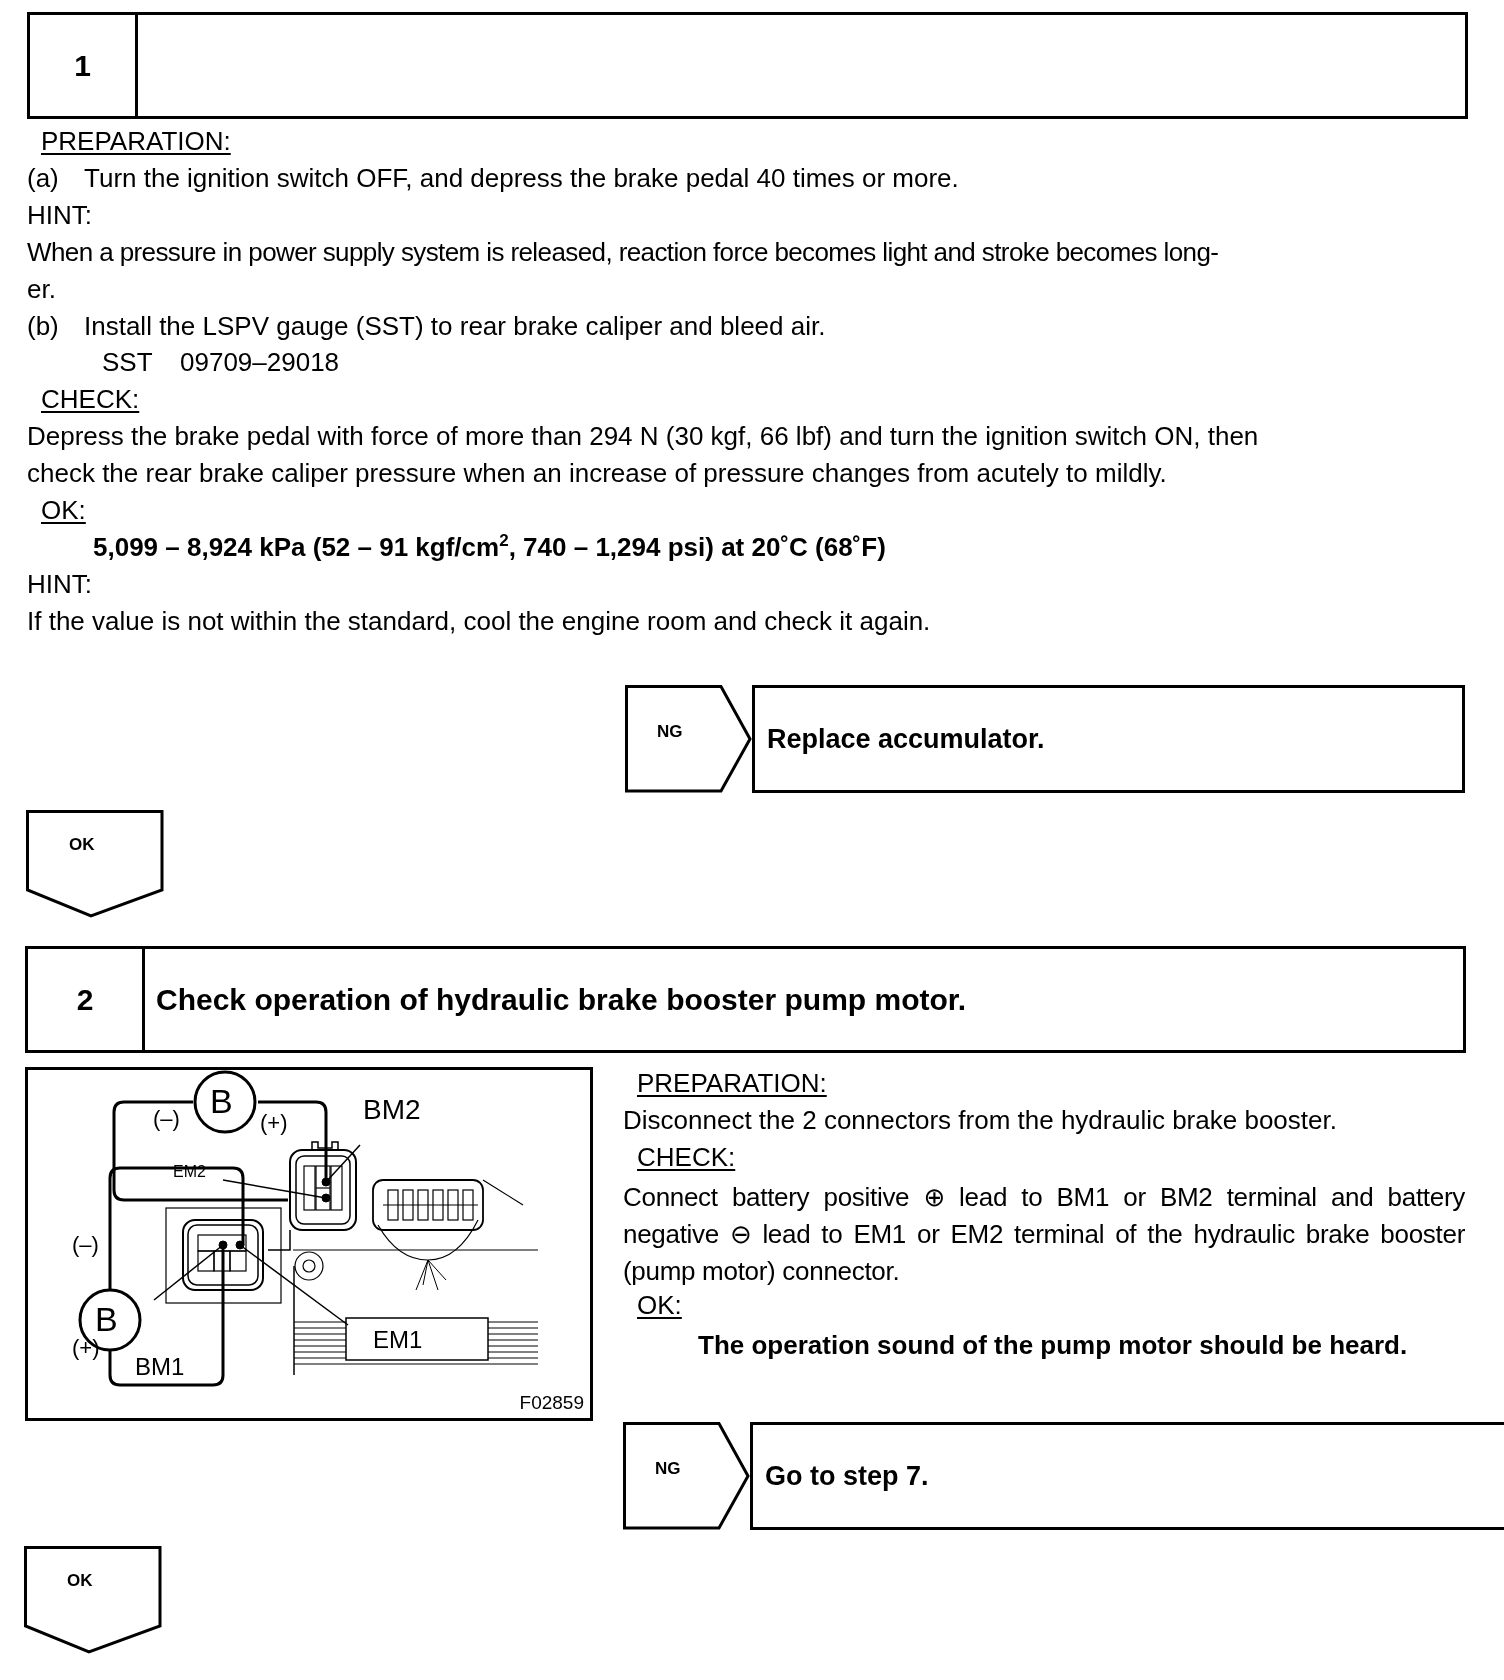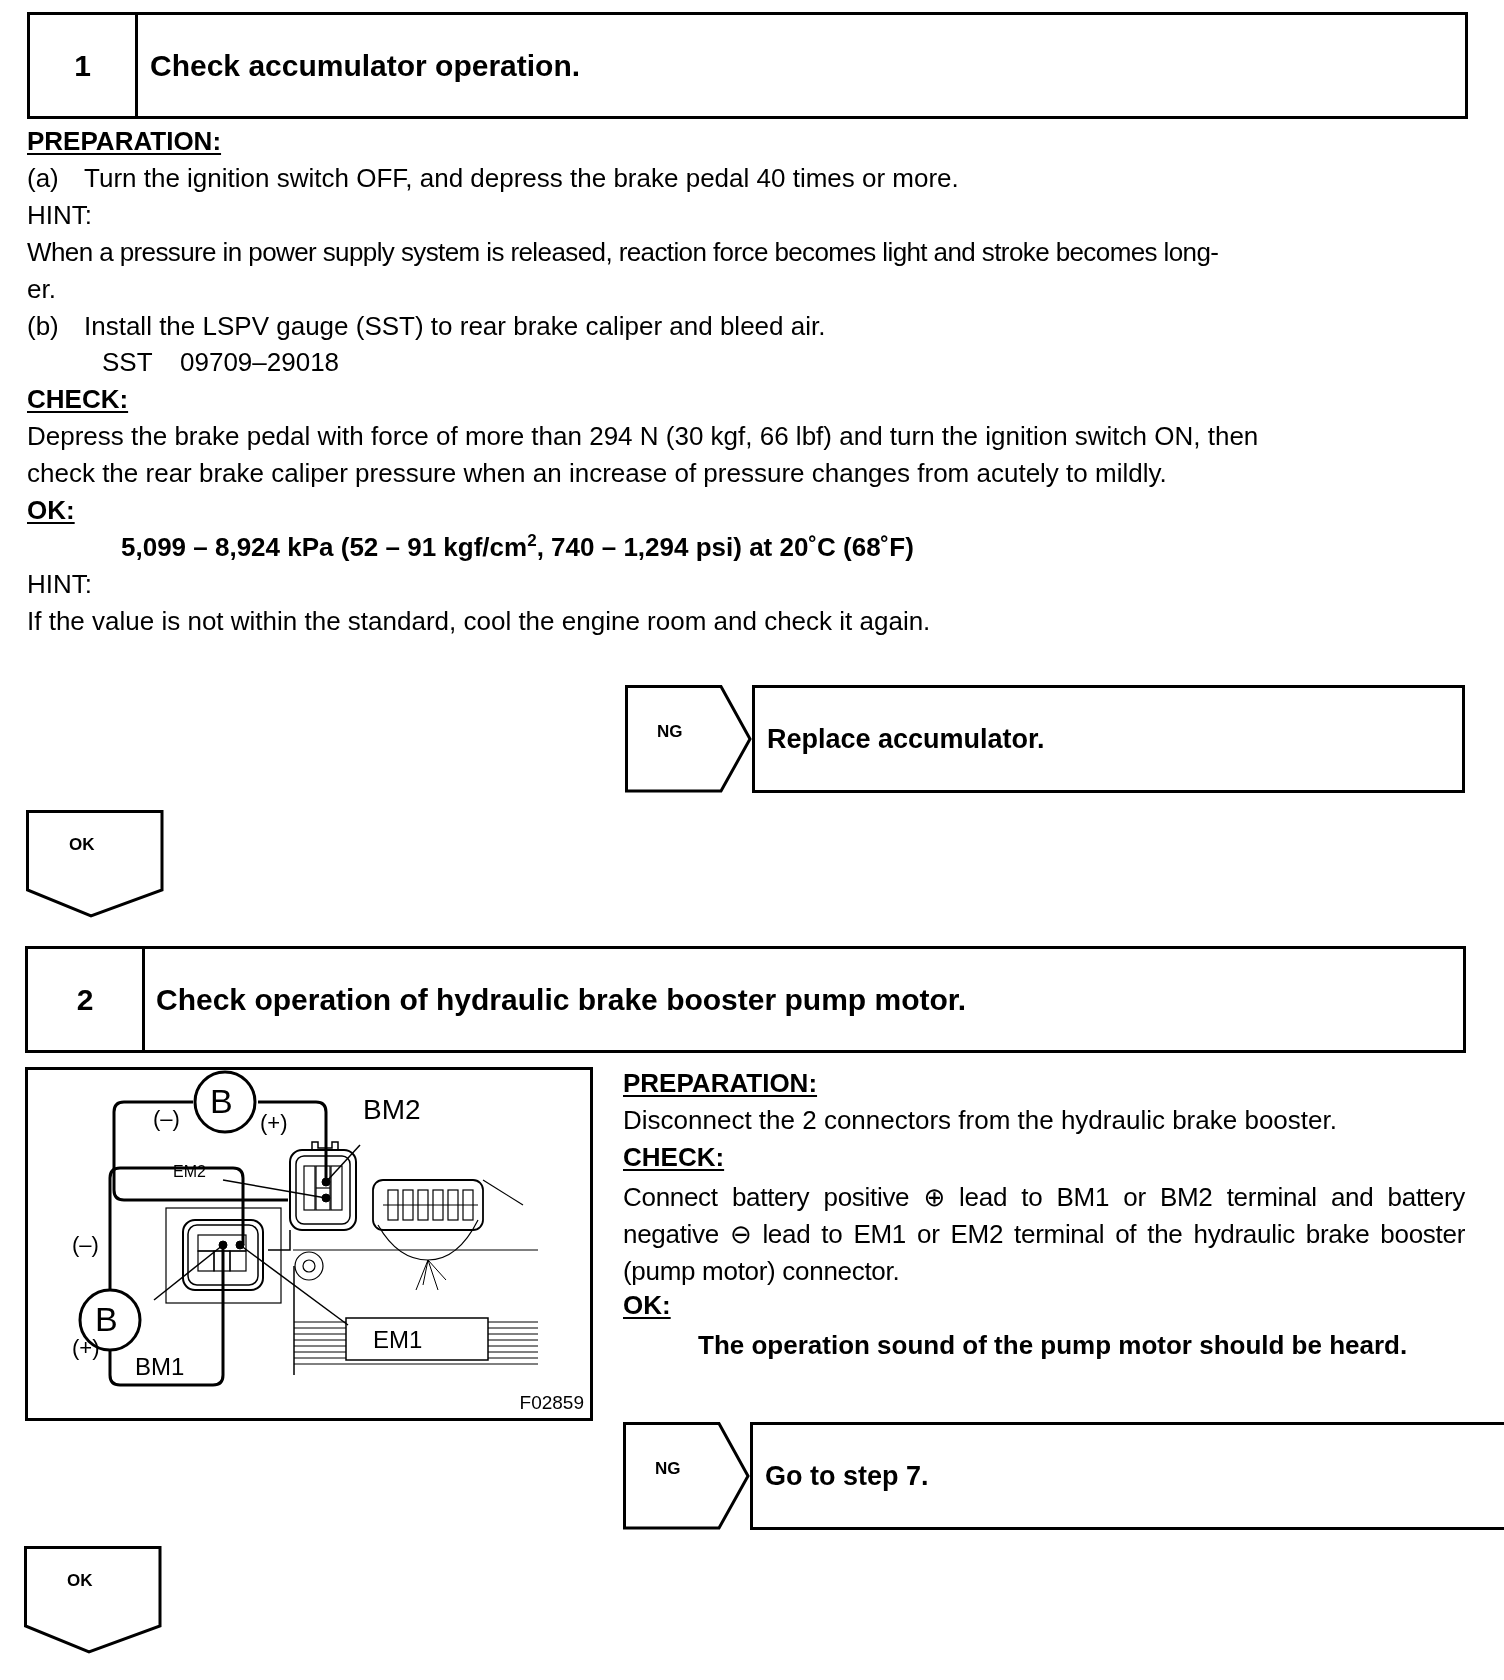--- a/index.html
+++ b/index.html
@@ -6,35 +6,34 @@
   body { width: 1504px; height: 1680px; position: relative; overflow: hidden;
          font-family: "Liberation Sans", sans-serif; color: #000; }
   .abs { position: absolute; }
   .step-box { position: absolute; border: 3px solid #000; box-sizing: border-box; }
   .step-num { position: absolute; left: 0; top: 0; bottom: 0; border-right: 3px solid #000;
               display: flex; align-items: center; justify-content: center;
               font-weight: bold; font-size: 30px; }
   .step-title { position: absolute; top: 0; bottom: 0; display: flex; align-items: center;
                 font-weight: bold; font-size: 30px; }
   .txt { position: absolute; font-size: 26px; line-height: 30px; white-space: nowrap; }
-  .hdr { font-weight: bold; text-decoration: underline; text-underline-offset: 3px; }
+  .hdr { font-weight: normal; text-decoration: underline; text-underline-offset: 3px; margin-left: 14px; }
   .bold { font-weight: bold; }
   .result-box { position: absolute; border: 3px solid #000; box-sizing: border-box;
                 display: flex; align-items: center; padding-left: 12px;
                 font-weight: bold; font-size: 27px; }
   .ng-label, .ok-label { position: absolute; font-weight: bold; font-size: 17px; }
   svg { position: absolute; overflow: visible; }
   .justify { white-space: normal; text-align: justify; text-align-last: left; }
 </style>
 </head>
 <body>
 
 <div class="step-box" style="left:27px; top:12px; width:1441px; height:107px;">
   <div class="step-num" style="width:105px;">1</div>
-  <div class="step-title" style="left:120px;">Check accumulator operation.</div>
 </div>
 
 <div class="txt hdr" style="left:27px; top:126px;">PREPARATION:</div>
 
 <div class="txt" style="left:27px; top:163px;">(a)</div>
 <div class="txt" style="left:84px; top:163px;">Turn the ignition switch OFF, and depress the brake pedal 40 times or more.</div>
 
 <div class="txt" style="left:27px; top:200px;">HINT:</div>
 <div class="txt" style="left:27px; top:237px; letter-spacing:-0.6px;">When a pressure in power supply system is released, reaction force becomes light and stroke becomes long-</div>
 <div class="txt" style="left:27px; top:274px;">er.</div>
@@ -43,21 +42,21 @@
 <div class="txt" style="left:84px; top:311px;">Install the LSPV gauge (SST) to rear brake caliper and bleed air.</div>
 
 <div class="txt" style="left:102px; top:347px;">SST</div>
 <div class="txt" style="left:180px; top:347px;">09709–29018</div>
 
 <div class="txt hdr" style="left:27px; top:384px;">CHECK:</div>
 <div class="txt" style="left:27px; top:421px;">Depress the brake pedal with force of more than 294 N (30 kgf, 66 lbf) and turn the ignition switch ON, then</div>
 <div class="txt" style="left:27px; top:458px;">check the rear brake caliper pressure when an increase of pressure changes from acutely to mildly.</div>
 
 <div class="txt hdr" style="left:27px; top:495px;">OK:</div>
-<div class="txt bold" style="left:121px; top:532px;">
+<div class="txt bold" style="left:93px; top:532px;">
   <span>5,099 – 8,924 kPa (52 – 91 kgf/cm</span><sup style="font-size:17px; line-height:0;">2</sup><span>, 740 – 1,294 psi) at 20˚C (68˚F)</span>
 </div>
 
 <div class="txt" style="left:27px; top:569px;">HINT:</div>
 <div class="txt" style="left:27px; top:606px;">If the value is not within the standard, cool the engine room and check it again.</div>
 
 <svg style="left:625px; top:685px;" width="130" height="110">
   <polygon points="1.5,1.5 96,1.5 125,54 96,106 1.5,106" fill="#fff" stroke="#000" stroke-width="3"></polygon>
 </svg>
 <div class="ng-label" style="left:657px; top:722px;">NG</div>

